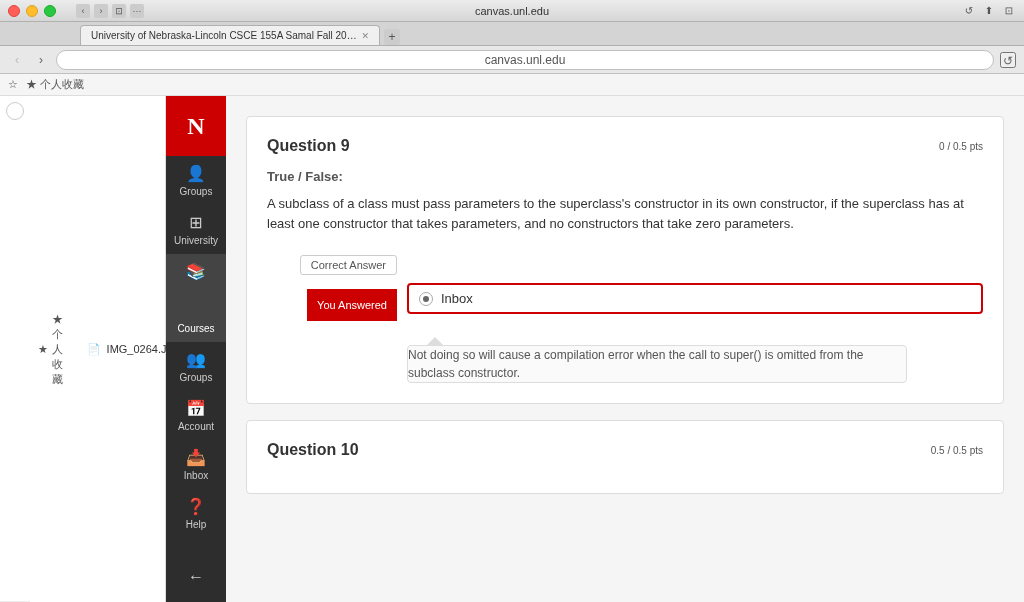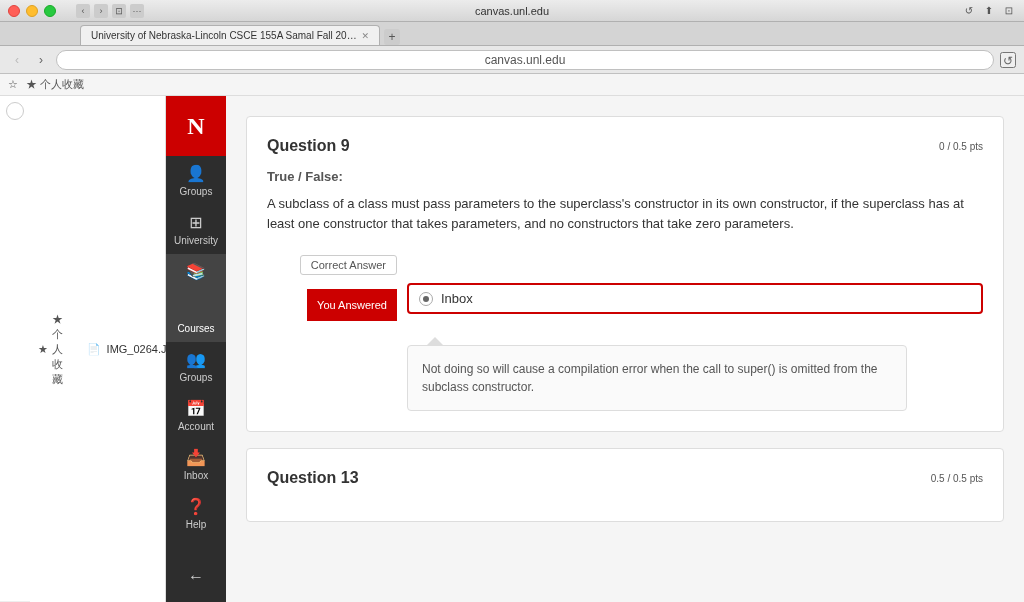--- a/index.html
+++ b/index.html
@@ -414,27 +414,27 @@
         <div class="answer-option wrong-highlight">
           <div class="radio-btn">
             <div class="radio-dot"></div>
           </div>
           <span>Inbox</span>
         </div>
       </div>
 
       <div style="margin-top:16px; margin-left:140px; max-width:500px;">
         <div style="width:0;height:0;border-left:8px solid transparent;border-right:8px solid transparent;border-bottom:8px solid #ddd;margin-left:20px;"></div>
-        <div style="border:1px solid #ddd;border-radius:4px;background:#fafafa;padding:14px;font-size:12px;color:#555;line-height:1.5;">
+        <div style="border:1px solid #ddd;border-radius:4px;background:#fafafa;font-size:12px;color:#555;line-height:1.5;">
           <span>Not doing so will cause a compilation error when the call to super() is omitted from the subclass constructor.</span>
         </div>
       </div>
     </div>
 
     <div class="question-card">
       <div class="question-header">
-        <span class="question-title">Question 13</span>
+        <span class="question-title">Question 10</span>
         <span class="question-points">0.5 / 0.5 pts</span>
       </div>
     </div>
 
   </div>
 </div>
 
 </body></html>

